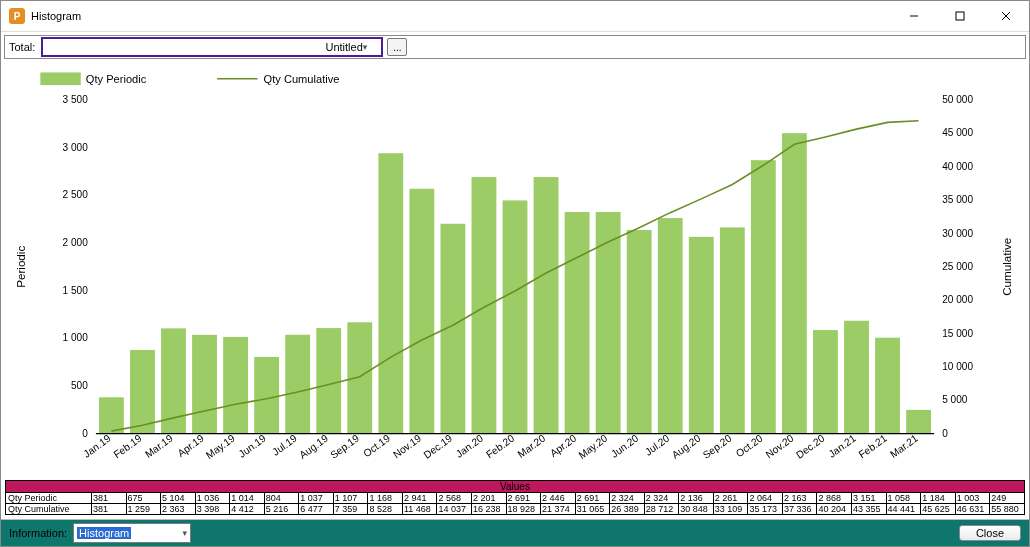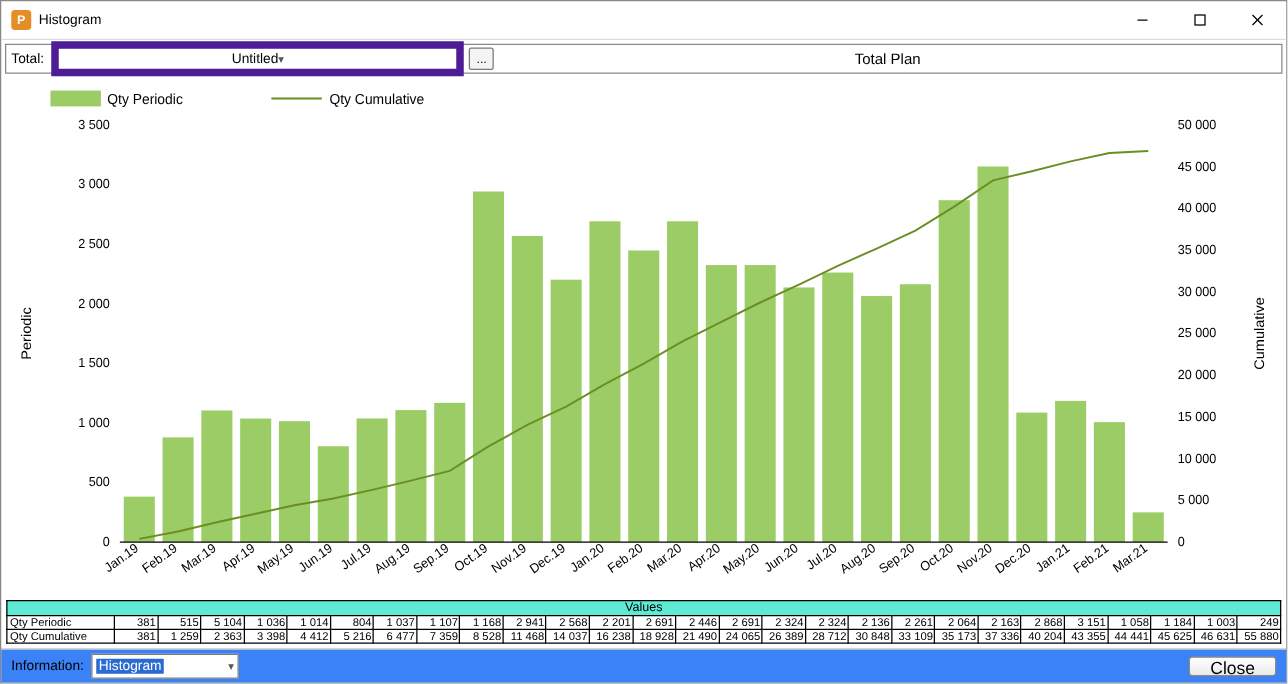--- a/index.html
+++ b/index.html
@@ -5,42 +5,42 @@
 html,body{margin:0;padding:0;font-family:"Segoe UI",Arial,sans-serif;font-size:11px;background:#fff;color:#000}
 .window{width:1030px;height:547px;border:1px solid #888;box-sizing:border-box;display:flex;flex-direction:column;background:#fff}
 .titlebar{height:30px;display:flex;align-items:center;padding:0 0 0 8px;border-bottom:1px solid #ddd}
 .titlebar .app-icon{width:16px;height:16px;border-radius:3px;background:#e58e26;display:flex;align-items:center;justify-content:center;color:#fff;font-size:10px;font-weight:bold;margin-right:6px}
 .titlebar .title{flex:0 0 auto}
 .titlebar .spacer{flex:1}
 .winbtn{width:46px;height:30px;display:flex;align-items:center;justify-content:center;font-size:12px}
 .winbtn svg{stroke:#000;stroke-width:1}
 .toolbar{height:22px;margin:3px;border:1px solid #888;display:flex;align-items:center;padding:0 4px;gap:4px}
 .toolbar label{margin-right:2px}
-.name-select{flex:0 0 310px;height:16px;border:6px solid #4c1d95;display:flex;align-items:center;justify-content:center;padding:0 4px;font-size:11px}
+.name-select{flex:0 0 310px;height:16px;border:2px solid #4c1d95;display:flex;align-items:center;justify-content:flex-end;padding:0 14px;font-size:11px}
 .name-select .arrow{font-size:9px;color:#555}
 .dots-btn{width:18px;height:16px;border:1px solid #7a7a7a;display:flex;align-items:center;justify-content:center;border-radius:2px;background:#f4f4f4;font-size:10px}
 .plan-title{flex:1;text-align:center;font-size:12px}
 .plot-wrap{flex:1;position:relative;margin:2px 4px 0 4px}
 .plot-wrap svg{width:100%;height:100%}
 .axis-label{font-size:11px;fill:#000}
 .tick{font-size:10px;fill:#000}
 .catlabel{font-size:10px;fill:#000}
 .legend-text{font-size:11px;fill:#000}
 .bar{fill:#8bc34a;fill-opacity:.85}
 .cumline{fill:none;stroke:#6b8e23;stroke-width:1.5}
 .axis-line{stroke:#000;stroke-width:1}
 .values-table{margin:2px 4px;border:1px solid #000;border-collapse:collapse;width:calc(100% - 8px);table-layout:fixed;font-size:9px}
-.values-table th,.values-table td{border:1px solid #000;padding:0 1px;text-align:right;white-space:nowrap;overflow:hidden}
+.values-table th,.values-table td{border:1px solid #000;padding:0 1px;white-space:nowrap;overflow:hidden}
 .values-table td.rowhead{text-align:left;padding-left:2px}
-.values-table .caption{border:1px solid #000;border-bottom:none;text-align:center;font-size:10px;font-style:normal;caption-side:top;background:#5eead4}
-.footer{height:26px;border-top:1px solid #bbb;margin-top:2px;display:flex;align-items:center;padding:0 8px;gap:6px;background:#3b82f6}
+.values-table .caption{border:1px solid #000;border-bottom:none;text-align:center;font-size:10px;font-style:normal;caption-side:top;background:#be185d}
+.footer{height:26px;border-top:1px solid #bbb;margin-top:2px;display:flex;align-items:center;padding:0 8px;gap:6px;background:#0f766e}
 .info-select{width:110px;height:18px;border:1px solid #7a7a7a;display:flex;align-items:center;justify-content:space-between;padding:0 3px;background:#fff}
 .info-select span.val{background:#2a6bd1;color:#fff;padding:0 2px}
 .footer .spacer{flex:1}
-.close-btn{height:16px;padding:0 16px;border:1px solid #888;border-radius:3px;background:linear-gradient(#fff,#eaeaea);font-size:14px}
+.close-btn{height:16px;padding:0 16px;border:1px solid #888;border-radius:3px;background:linear-gradient(#fff,#eaeaea);font-size:11px}
 </style>
 </head>
 <body>
 
 <div class="window">
 
   <div class="titlebar">
     <div class="app-icon">P</div>
     <div class="title">Histogram</div>
     <div class="spacer"></div>
@@ -62,21 +62,20 @@
       </div>
   </div>
 
   <div class="toolbar">
     <label>Total:</label>
     <div class="name-select">
       <span>Untitled</span>
       <span class="arrow">▾</span>
     </div>
     <div class="dots-btn">...</div>
-    <div class="plan-title">Total Plan</div>
   </div>
 
   <div class="plot-wrap">
     <svg id="chart-svg" viewBox="0 0 1010 392" preserveAspectRatio="none">
         <rect x="35" y="8" width="40" height="12" class="bar"></rect>
         <text x="80" y="18" class="legend-text">Qty Periodic</text>
         <line x1="210" y1="14" x2="250" y2="14" class="cumline"></line>
         <text x="256" y="18" class="legend-text">Qty Cumulative</text>
         <text x="82" y="353" text-anchor="end" class="tick">0</text>
         <text x="82" y="307.8571428571429" text-anchor="end" class="tick">500</text>
@@ -187,21 +186,21 @@
         <col>
         <col>
         <col>
         <col>
         <col>
       </colgroup>
       <tbody>
         <tr>
           <td class="rowhead">Qty Periodic</td>
           <td>381</td>
-          <td>515</td>
+          <td>675</td>
           <td>5 104</td>
           <td>1 036</td>
           <td>1 014</td>
           <td>804</td>
           <td>1 037</td>
           <td>1 107</td>
           <td>1 168</td>
           <td>2 941</td>
           <td>2 568</td>
           <td>2 201</td>
@@ -229,22 +228,22 @@
           <td>3 398</td>
           <td>4 412</td>
           <td>5 216</td>
           <td>6 477</td>
           <td>7 359</td>
           <td>8 528</td>
           <td>11 468</td>
           <td>14 037</td>
           <td>16 238</td>
           <td>18 928</td>
-          <td>21 490</td>
-          <td>24 065</td>
+          <td>21 374</td>
+          <td>31 065</td>
           <td>26 389</td>
           <td>28 712</td>
           <td>30 848</td>
           <td>33 109</td>
           <td>35 173</td>
           <td>37 336</td>
           <td>40 204</td>
           <td>43 355</td>
           <td>44 441</td>
           <td>45 625</td>

